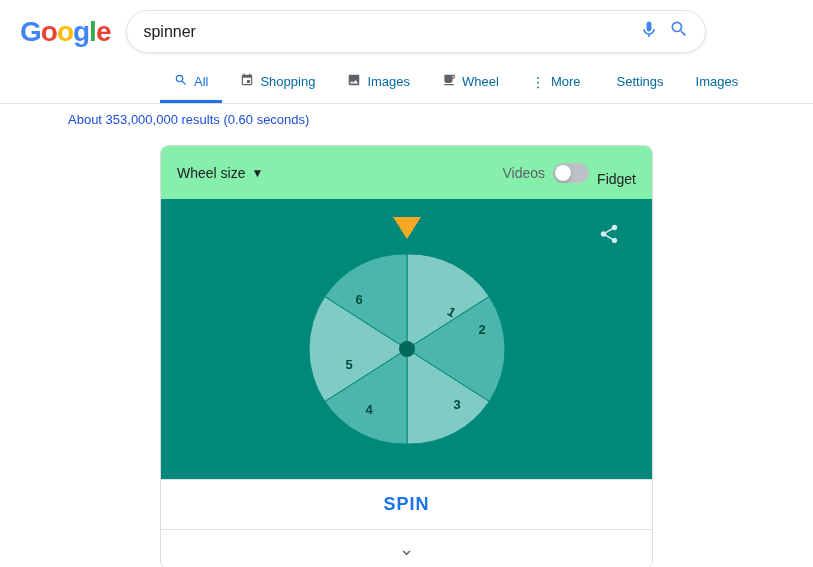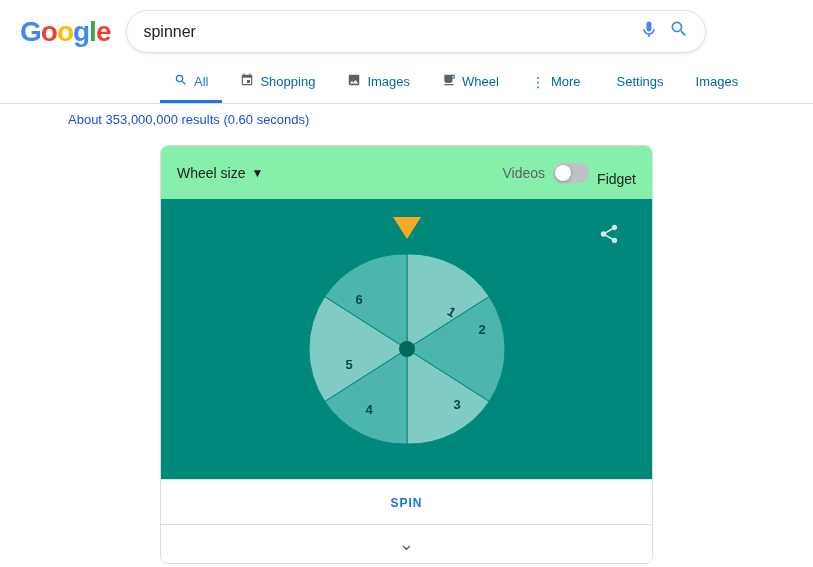--- a/index.html
+++ b/index.html
@@ -45,21 +45,21 @@
     
     .spinner-area { background: #00897B; padding: 20px; display: flex; flex-direction: column; align-items: center; position: relative; min-height: 280px; }
     .share-icon { position: absolute; top: 12px; right: 16px; color: rgba(255,255,255,0.85); cursor: pointer; font-size: 20px; }
 
     
     .pointer { width: 0; height: 0; border-left: 14px solid transparent; border-right: 14px solid transparent; border-top: 22px solid #F9A825; position: absolute; top: 18px; left: 50%; transform: translateX(-50%); z-index: 10; }
     svg.wheel { display: block; }
 
     
     .spin-section { background: #fff; padding: 14px; text-align: center; border-top: 1px solid #e0e0e0; }
-    .spin-btn { background: none; border: none; color: #1a73e8; font-size: 12px; font-weight: 700; letter-spacing: 1px; cursor: pointer; }
+    .spin-btn { background: none; border: none; color: #1a73e8; font-size: 18px; font-weight: 700; letter-spacing: 1px; cursor: pointer; }
 
     
     .expand-section { background: #fff; padding: 8px; text-align: center; border-top: 1px solid #e0e0e0; cursor: pointer; color: #5f6368; }
   </style>
 </head>
 <body>
 
 <div class="header">
   <div class="google-logo">
     <span class="logo-G">G</span>

